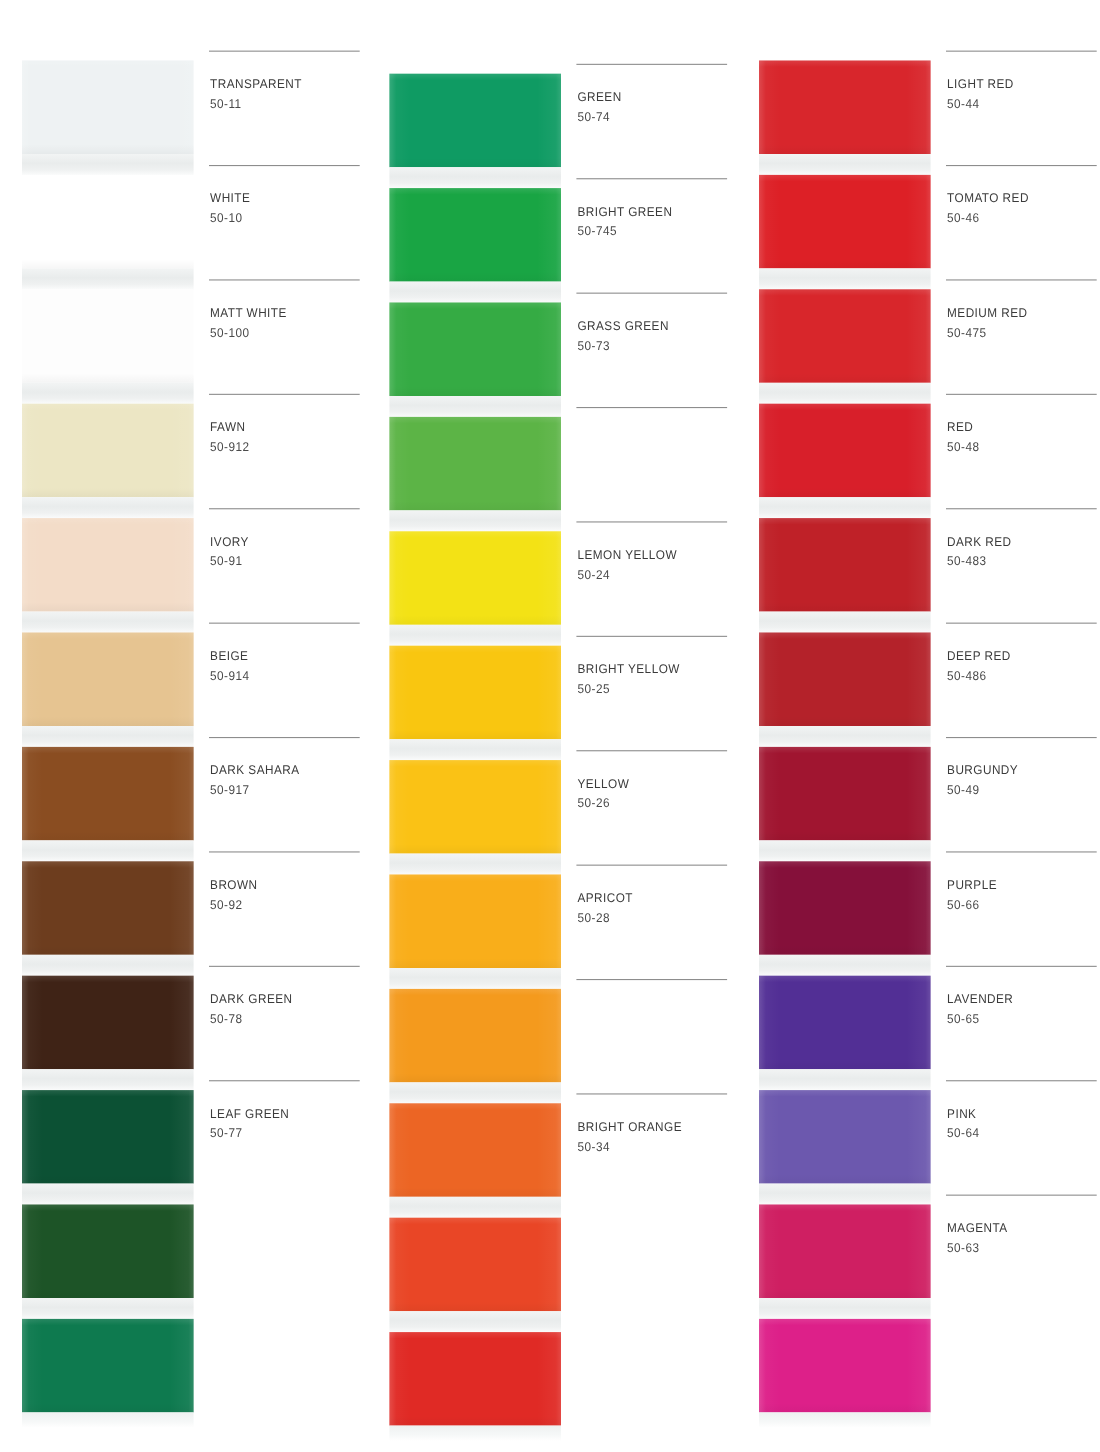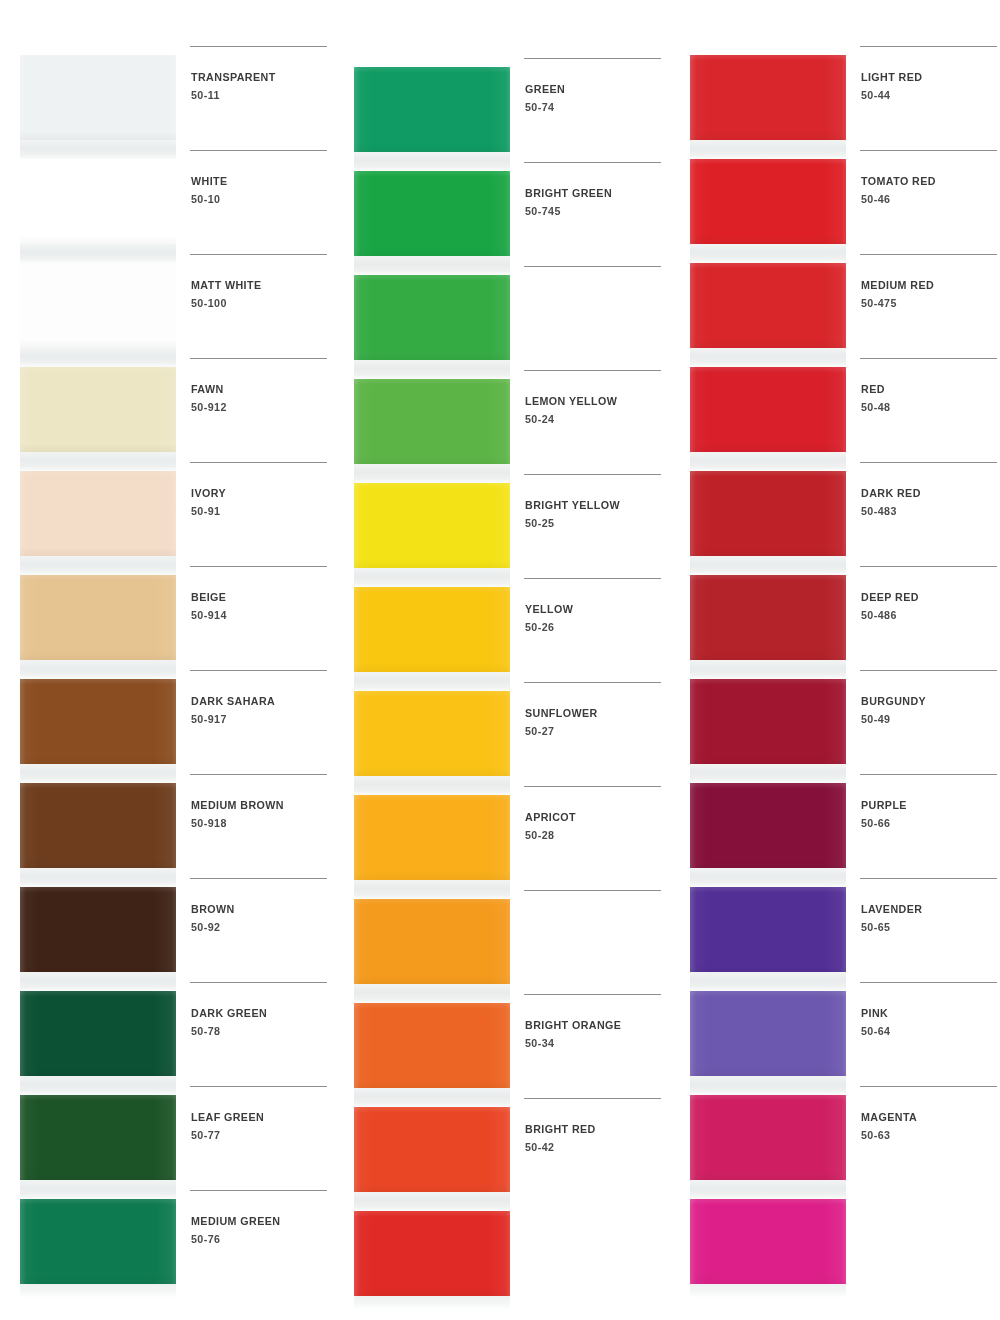--- a/index.html
+++ b/index.html
@@ -19,21 +19,20 @@
   #chart {
     position: absolute;
     inset: 0;
   }
 
   .column {
     position: absolute;
     top: 0;
     width: 334px;
     height: 1064px;
-    font-weight: bold;
   }
   .column-0 { left: 0px; }
   .column-1 { left: 334px; margin-top: 12px; }
   .column-2 { left: 670px; }
 
   
   .swatch-stack {
     position: absolute;
     left: 20px;
     top: 55px;
@@ -227,50 +226,36 @@
         <div class="label-row">
           <div class="label-rule"></div>
           <div class="label-text">
             <span class="swatch-name">DARK SAHARA</span>
             <span class="swatch-code">50-917</span>
           </div>
         </div>
         <div class="label-row">
           <div class="label-rule"></div>
           <div class="label-text">
-            <span class="swatch-name">MEDIUM BROWN</span>
-            <span class="swatch-code">50-918</span>
-          </div>
-        </div>
-        <div class="label-row">
-          <div class="label-rule"></div>
-          <div class="label-text">
             <span class="swatch-name">BROWN</span>
             <span class="swatch-code">50-92</span>
           </div>
         </div>
         <div class="label-row">
           <div class="label-rule"></div>
           <div class="label-text">
             <span class="swatch-name">DARK GREEN</span>
             <span class="swatch-code">50-78</span>
           </div>
         </div>
         <div class="label-row">
           <div class="label-rule"></div>
           <div class="label-text">
             <span class="swatch-name">LEAF GREEN</span>
             <span class="swatch-code">50-77</span>
-          </div>
-        </div>
-        <div class="label-row">
-          <div class="label-rule"></div>
-          <div class="label-text">
-            <span class="swatch-name">MEDIUM GREEN</span>
-            <span class="swatch-code">50-76</span>
           </div>
         </div>
       </div>
     </div>
     <div class="column column-1">
       <div class="swatch-stack">
         <div class="swatch-row">
           <div class="swatch-tile" style="background-color: rgb(15, 155, 99);"></div>
           <div class="swatch-gap"></div>
         </div>
@@ -329,20 +314,27 @@
         </div>
         <div class="label-row">
           <div class="label-rule"></div>
           <div class="label-text">
             <span class="swatch-name">BRIGHT GREEN</span>
             <span class="swatch-code">50-745</span>
           </div>
         </div>
         <div class="label-row">
           <div class="label-rule"></div>
+          <div class="label-text">
+            <span class="swatch-name">GRASS GREEN</span>
+            <span class="swatch-code">50-73</span>
+          </div>
+        </div>
+        <div class="label-row">
+          <div class="label-rule"></div>
         </div>
         <div class="label-row">
           <div class="label-rule"></div>
           <div class="label-text">
             <span class="swatch-name">LEMON YELLOW</span>
             <span class="swatch-code">50-24</span>
           </div>
         </div>
         <div class="label-row">
           <div class="label-rule"></div>
@@ -354,46 +346,32 @@
         <div class="label-row">
           <div class="label-rule"></div>
           <div class="label-text">
             <span class="swatch-name">YELLOW</span>
             <span class="swatch-code">50-26</span>
           </div>
         </div>
         <div class="label-row">
           <div class="label-rule"></div>
           <div class="label-text">
-            <span class="swatch-name">SUNFLOWER</span>
-            <span class="swatch-code">50-27</span>
-          </div>
-        </div>
-        <div class="label-row">
-          <div class="label-rule"></div>
-          <div class="label-text">
             <span class="swatch-name">APRICOT</span>
             <span class="swatch-code">50-28</span>
           </div>
         </div>
         <div class="label-row">
           <div class="label-rule"></div>
         </div>
         <div class="label-row">
           <div class="label-rule"></div>
           <div class="label-text">
             <span class="swatch-name">BRIGHT ORANGE</span>
             <span class="swatch-code">50-34</span>
-          </div>
-        </div>
-        <div class="label-row">
-          <div class="label-rule"></div>
-          <div class="label-text">
-            <span class="swatch-name">BRIGHT RED</span>
-            <span class="swatch-code">50-42</span>
           </div>
         </div>
       </div>
     </div>
     <div class="column column-2">
       <div class="swatch-stack">
         <div class="swatch-row">
           <div class="swatch-tile" style="background-color: rgb(216, 38, 44);"></div>
           <div class="swatch-gap"></div>
         </div>

